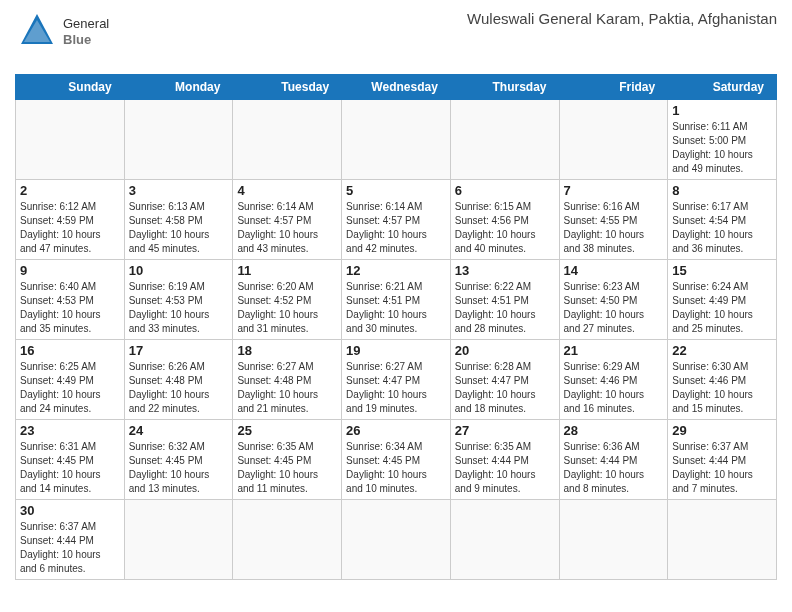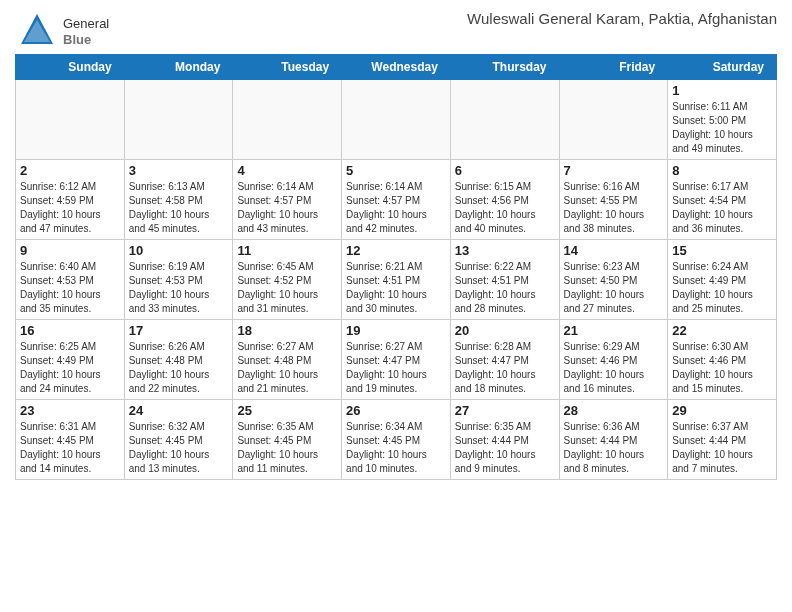--- a/index.html
+++ b/index.html
@@ -7,21 +7,21 @@
       font-family: Arial, sans-serif;
       background: #fff;
       width: 792px;
       min-height: 612px;
       padding: 10px 15px;
     }
     .header-area {
       display: flex;
       justify-content: space-between;
       align-items: flex-start;
-      margin-bottom: 0;
+      margin-bottom: 20px;
     }
     .logo {
       display: flex;
       align-items: center;
       gap: 4px;
     }
     .logo-text {
       font-size: 13px;
       color: #333;
       line-height: 1.2;
@@ -185,21 +185,21 @@
 Daylight: 10 hours and 35 minutes.</div>
         </td>
         <td>
           <span class="day-number">10</span>
           <div class="cell-content">Sunrise: 6:19 AM
 Sunset: 4:53 PM
 Daylight: 10 hours and 33 minutes.</div>
         </td>
         <td>
           <span class="day-number">11</span>
-          <div class="cell-content">Sunrise: 6:45 AM
+          <div class="cell-content">Sunrise: 6:20 AM
 Sunset: 4:52 PM
 Daylight: 10 hours and 31 minutes.</div>
         </td>
         <td>
           <span class="day-number">12</span>
           <div class="cell-content">Sunrise: 6:21 AM
 Sunset: 4:51 PM
 Daylight: 10 hours and 30 minutes.</div>
         </td>
         <td>
@@ -302,14 +302,28 @@
 Sunset: 4:44 PM
 Daylight: 10 hours and 8 minutes.</div>
         </td>
         <td>
           <span class="day-number">29</span>
           <div class="cell-content">Sunrise: 6:37 AM
 Sunset: 4:44 PM
 Daylight: 10 hours and 7 minutes.</div>
         </td>
       </tr>
+      <tr class="last-row">
+        <td>
+          <span class="day-number">30</span>
+          <div class="cell-content">Sunrise: 6:37 AM
+Sunset: 4:44 PM
+Daylight: 10 hours and 6 minutes.</div>
+        </td>
+        <td class="empty-cell"></td>
+        <td class="empty-cell"></td>
+        <td class="empty-cell"></td>
+        <td class="empty-cell"></td>
+        <td class="empty-cell"></td>
+        <td class="empty-cell"></td>
+      </tr>
     </tbody>
 </table>
 
 </body></html>

